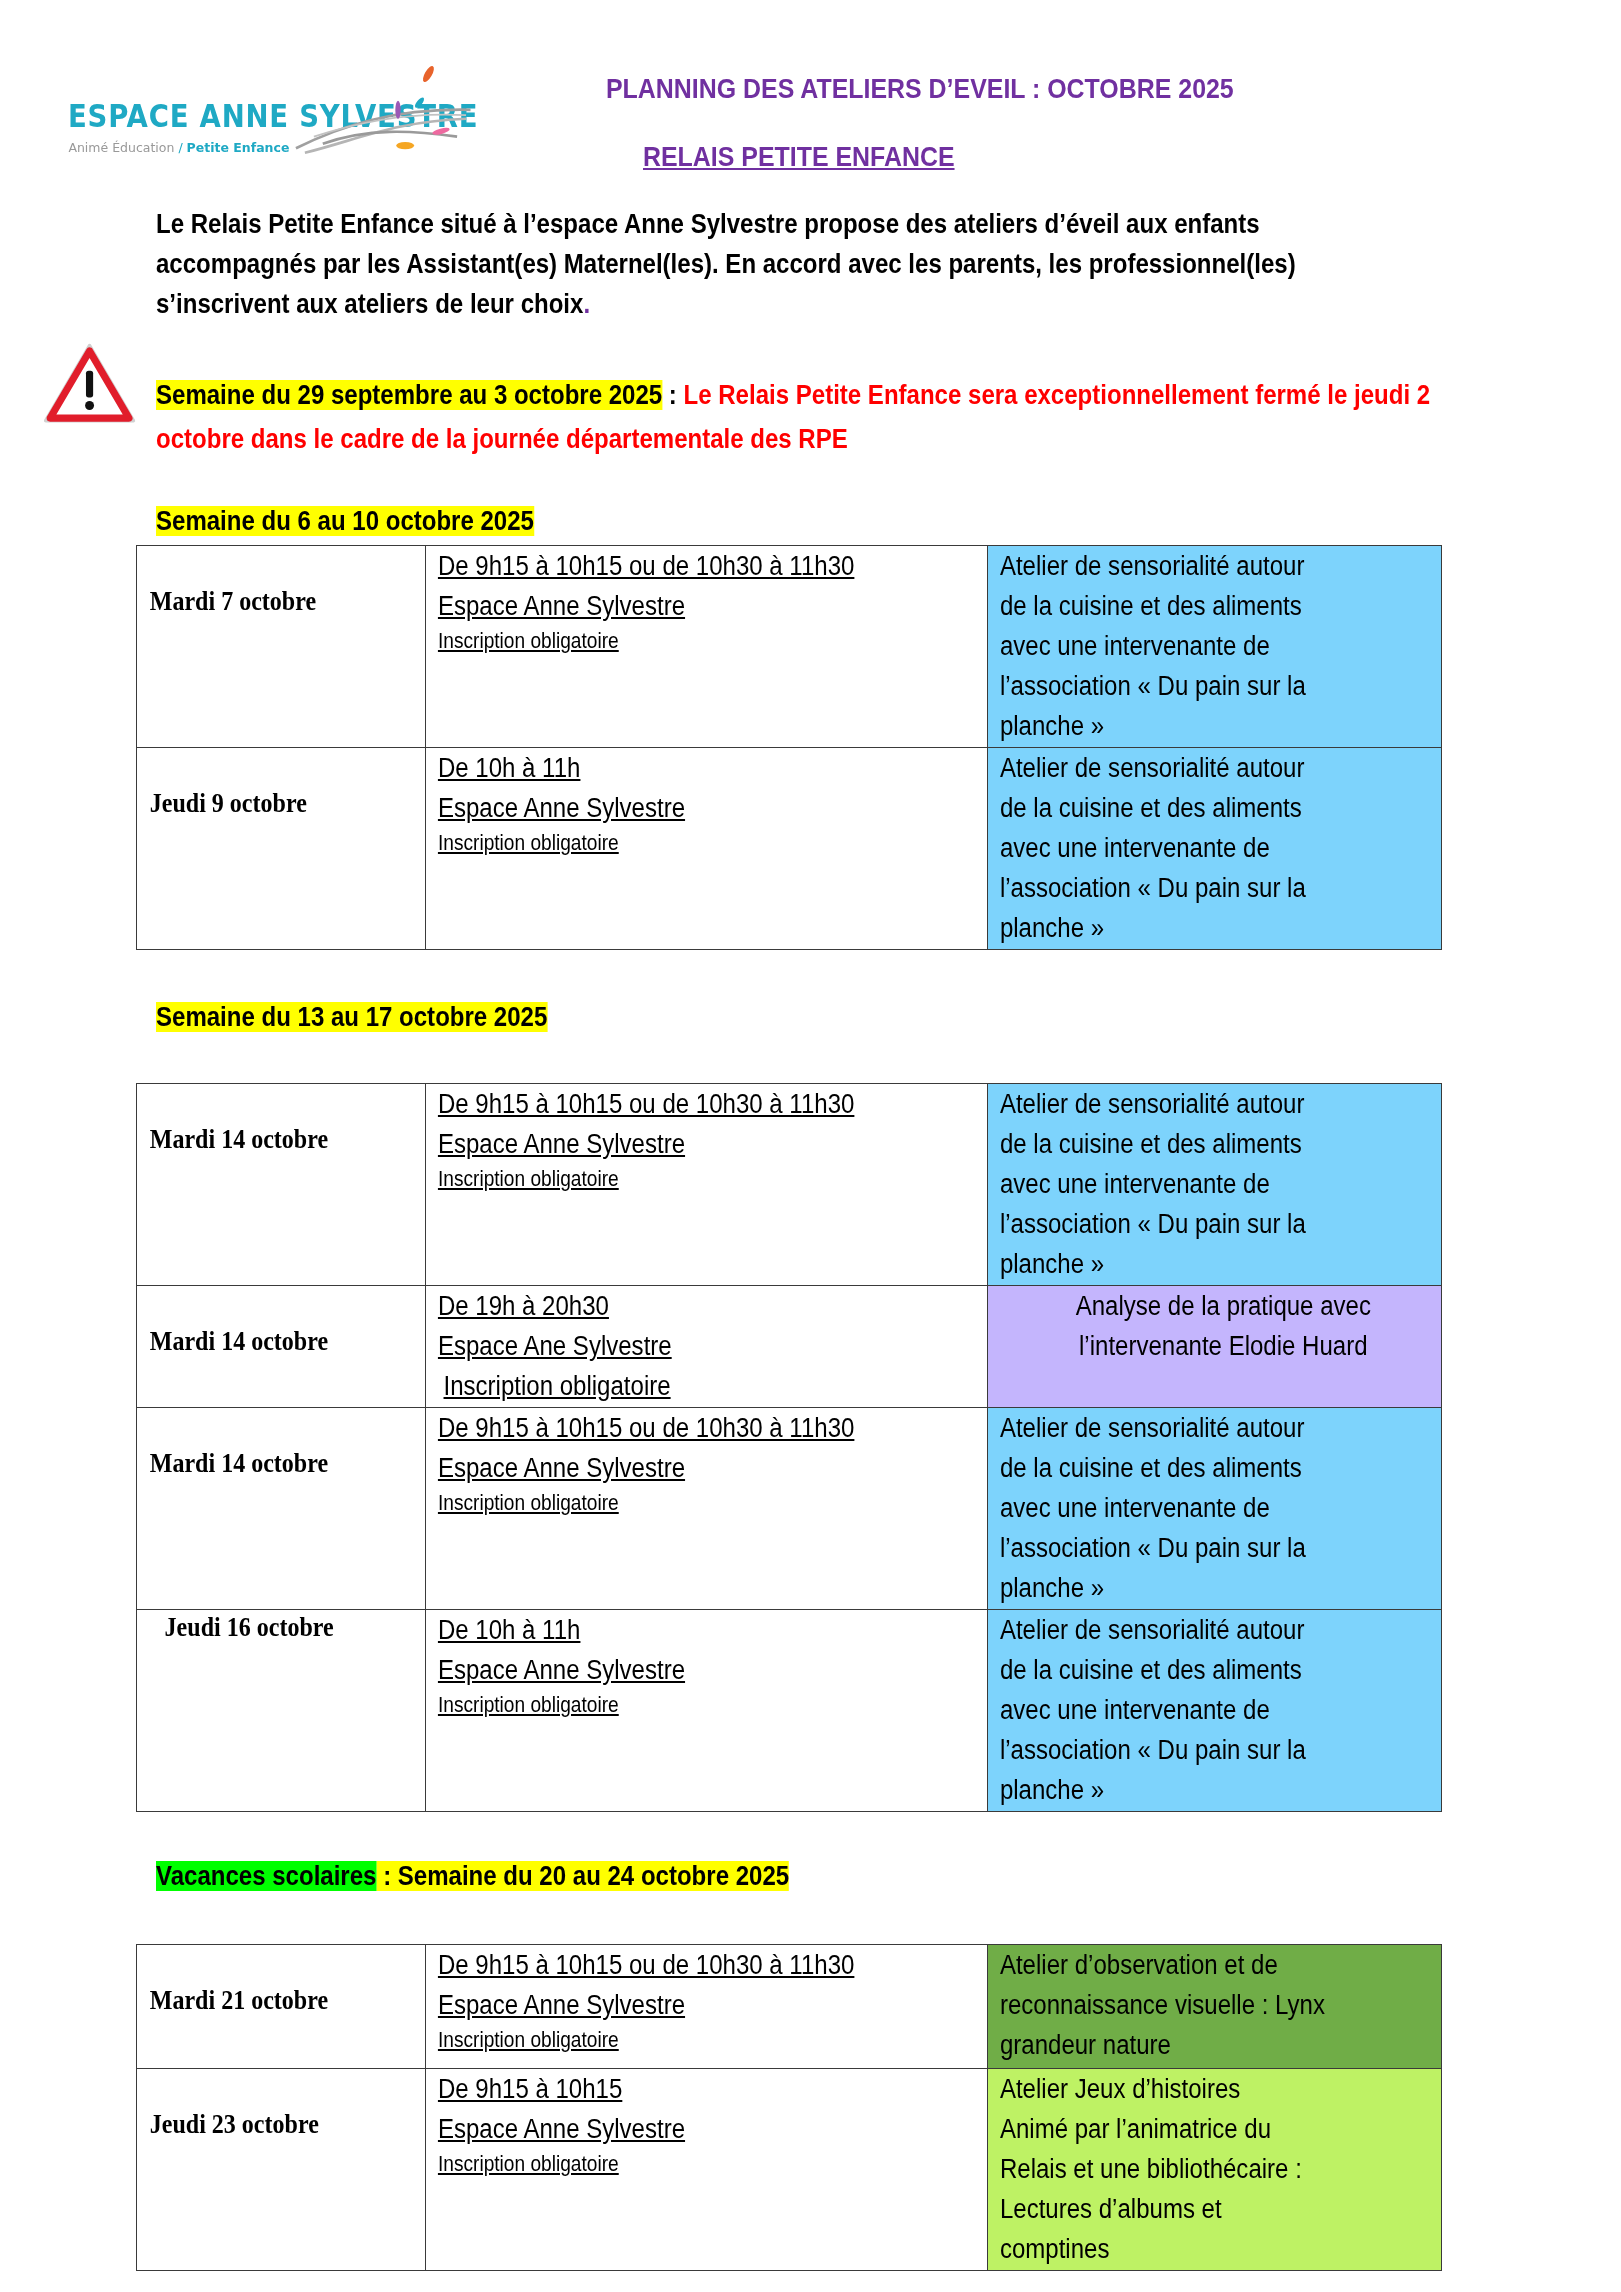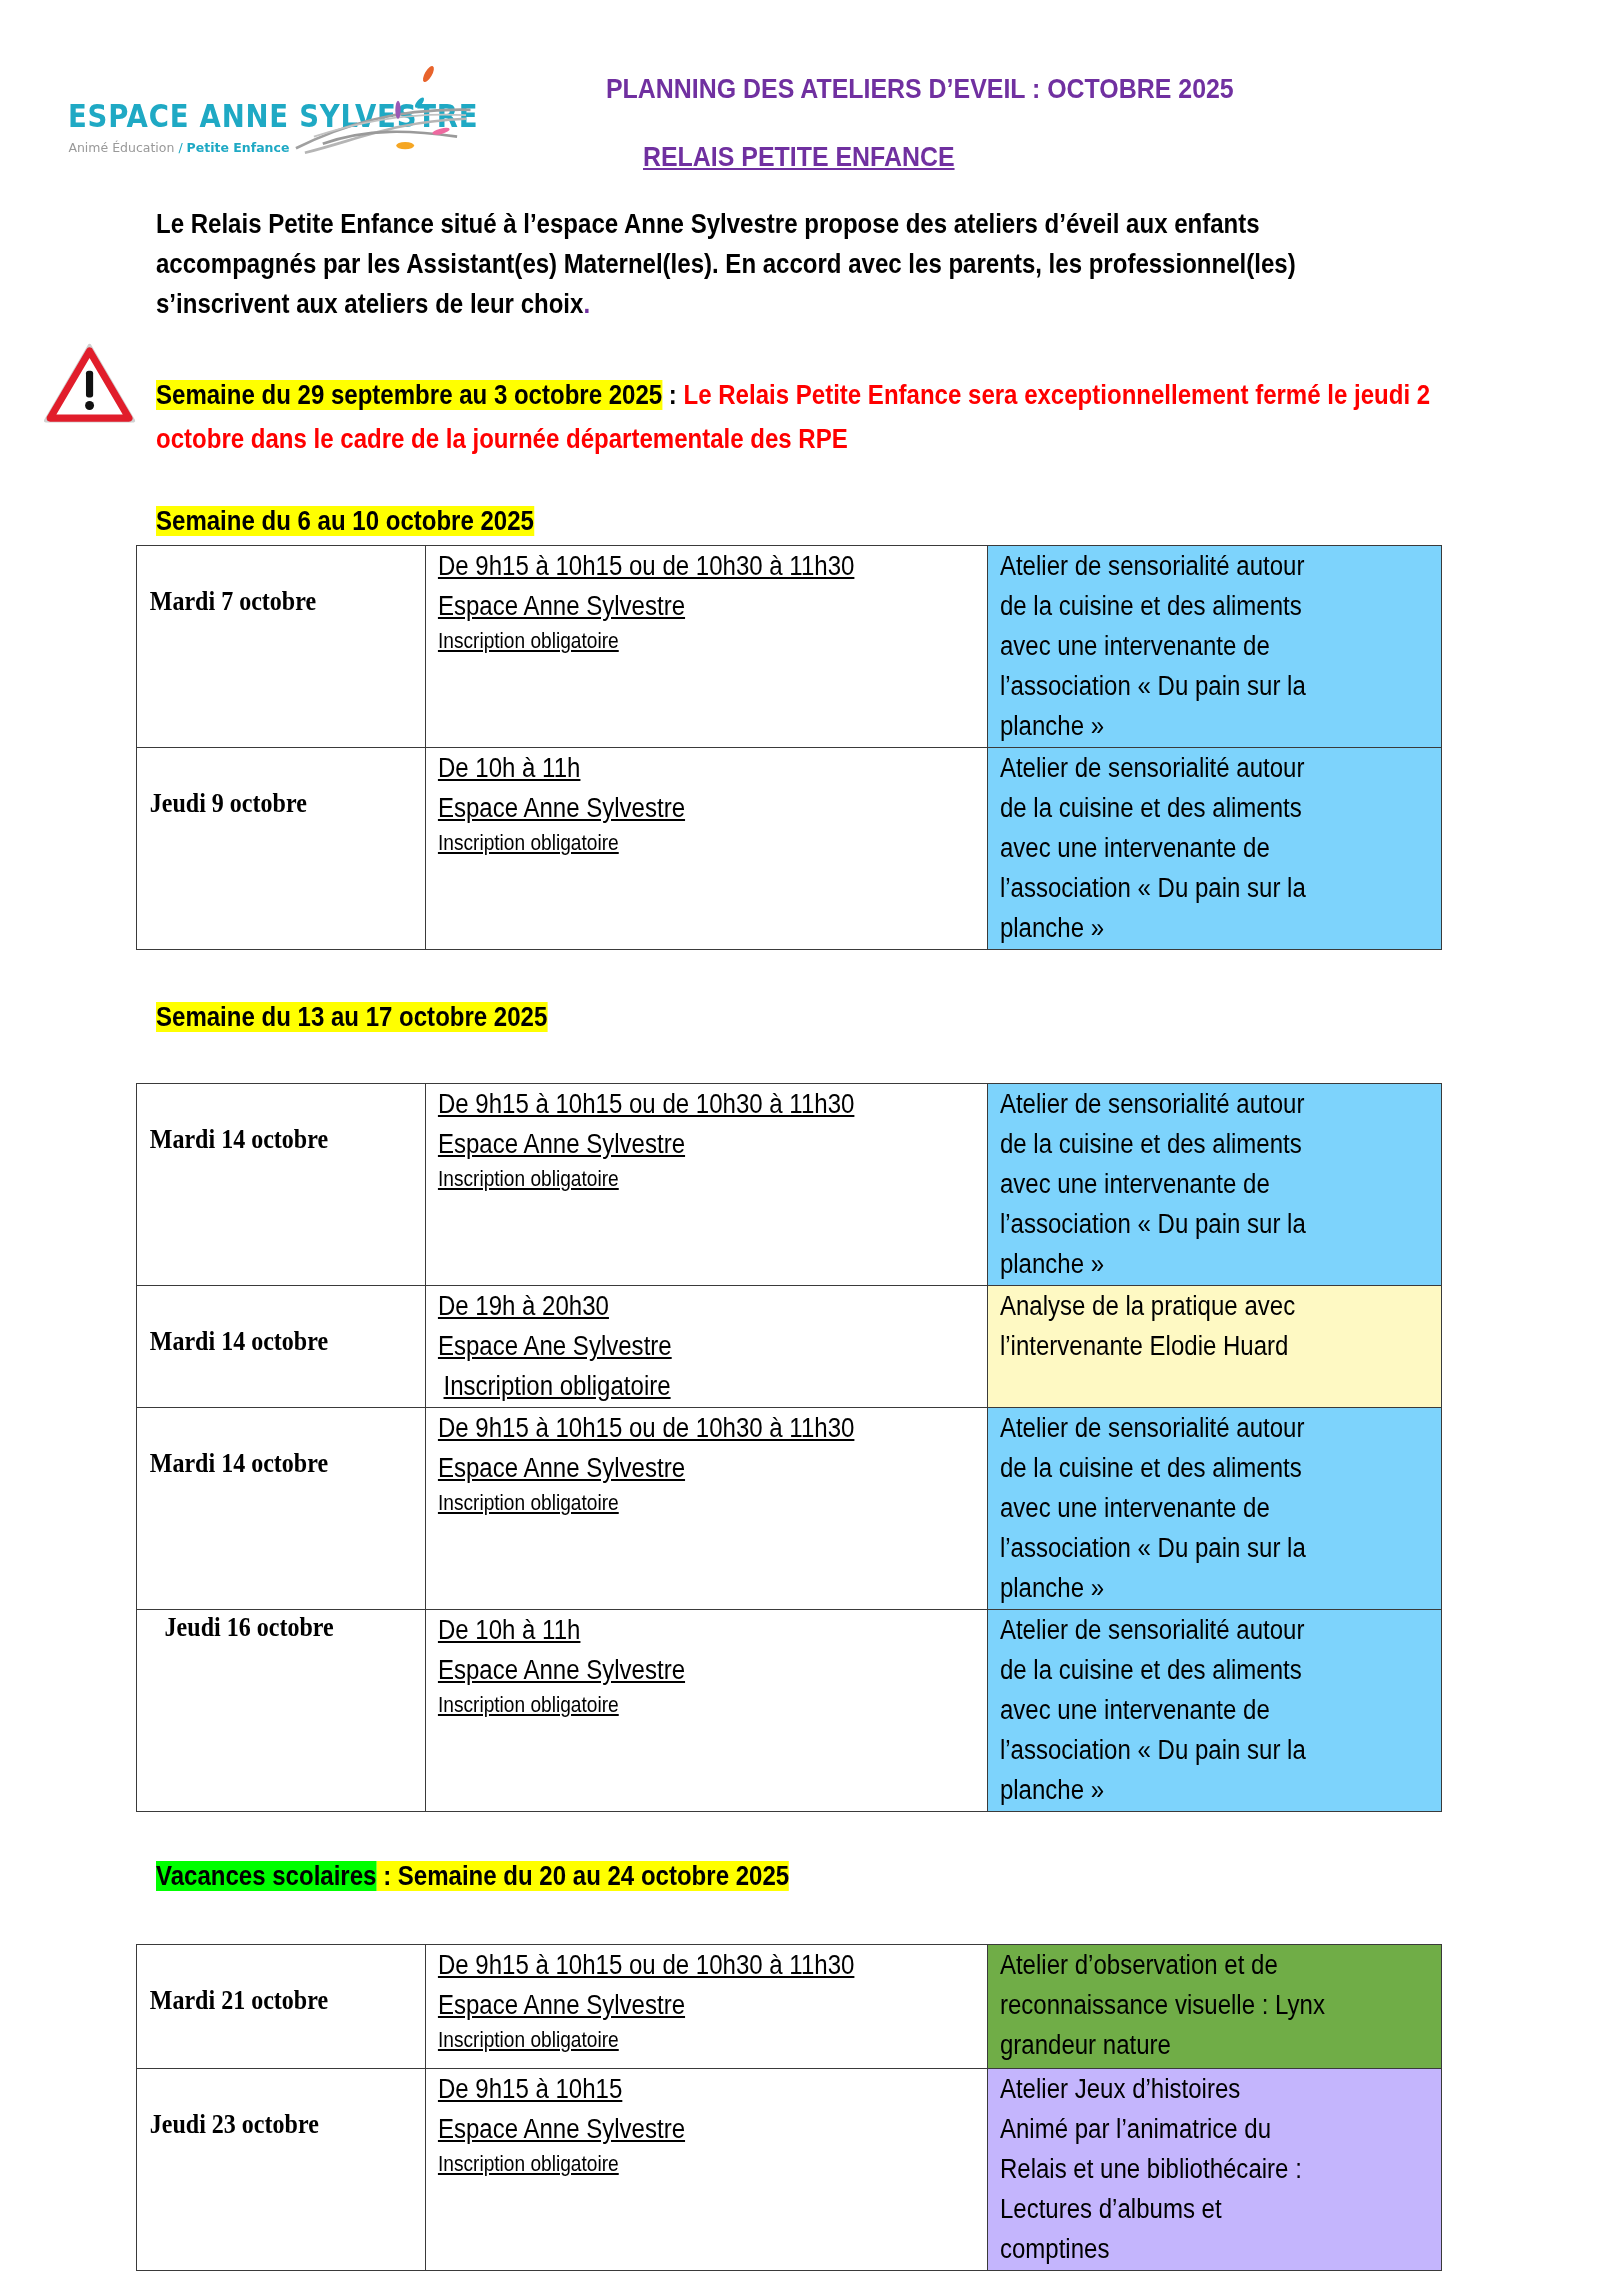--- a/index.html
+++ b/index.html
@@ -25,23 +25,23 @@
   table.sched td { border: 1.8px solid #3a3a3a; vertical-align: top; padding: 0; }
   td.c-day { width: 288px; font-family: Liberation Serif, serif; }
   td.c-time { width: 561px; text-decoration: underline; }
   td.c-desc { width: 453px; }
   .day { font-size: 27px; font-weight: bold; padding-left: 14.3px; white-space: nowrap; transform: scaleX(0.89); transform-origin: left; }
   .time-line, .place-line { font-size: 27px; line-height: 40px; padding-left: 13.4px; white-space: nowrap; transform: scaleX(0.89); transform-origin: left; }
   .insc-line { font-size: 21.5px; line-height: 30px; padding-left: 13.4px; white-space: nowrap; transform: scaleX(0.89); transform-origin: left; }
   .insc-line.big { font-size: 27px; line-height: 40px; padding-left: 19.7px; }
   .desc { font-size: 27px; line-height: 40px; padding-left: 13.4px; white-space: pre-line; transform: scaleX(0.89); transform-origin: left; width: 502px; }
   .bg-blue { background: #7dd3fc; }
-  .bg-magenta { background: #fef9c3; }
+  .bg-magenta { background: #c4b5fd; text-align: center; }
   .bg-green { background: #70ad47; }
-  .bg-sand { background: #c4b5fd; }
+  .bg-sand { background: #bef264; }
 </style>
 </head>
 <body>
 
 <div class="abs logo">
   <div class="logo-title">ESPACE ANNE SYLVESTRE</div>
   <div class="logo-sub">
     <span>Animé Éducation</span>
     <span style="color:#1fa9c4;">∕</span>
     <span class="pe">Petite Enfance</span>

